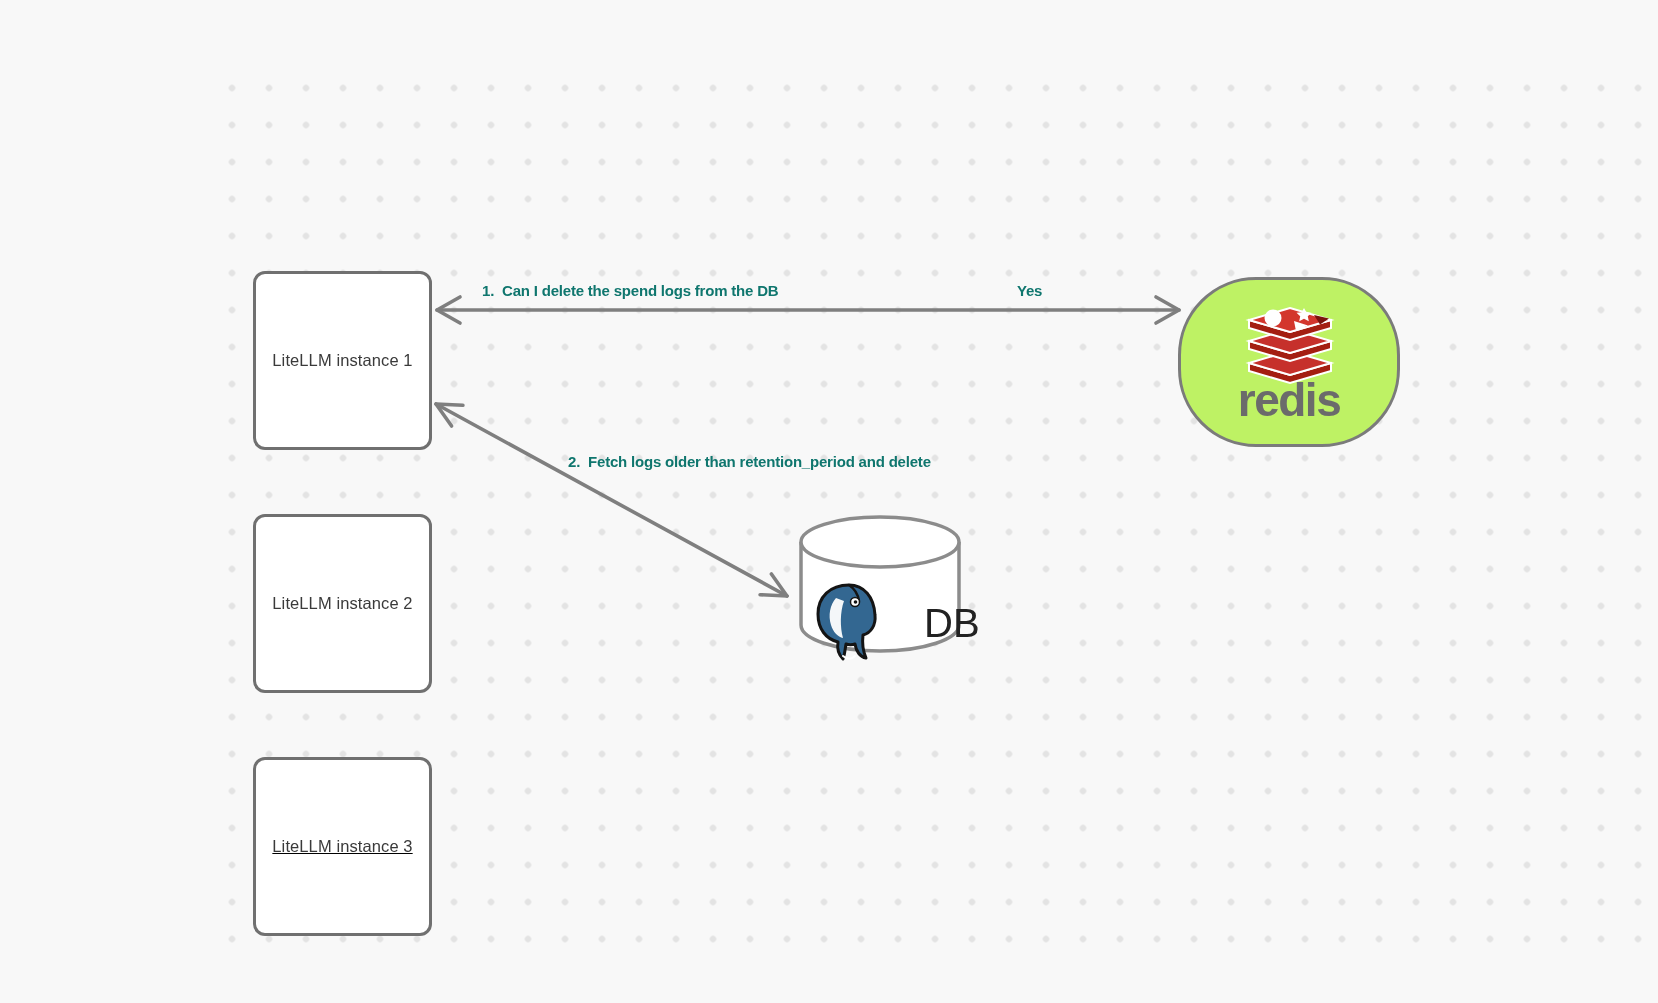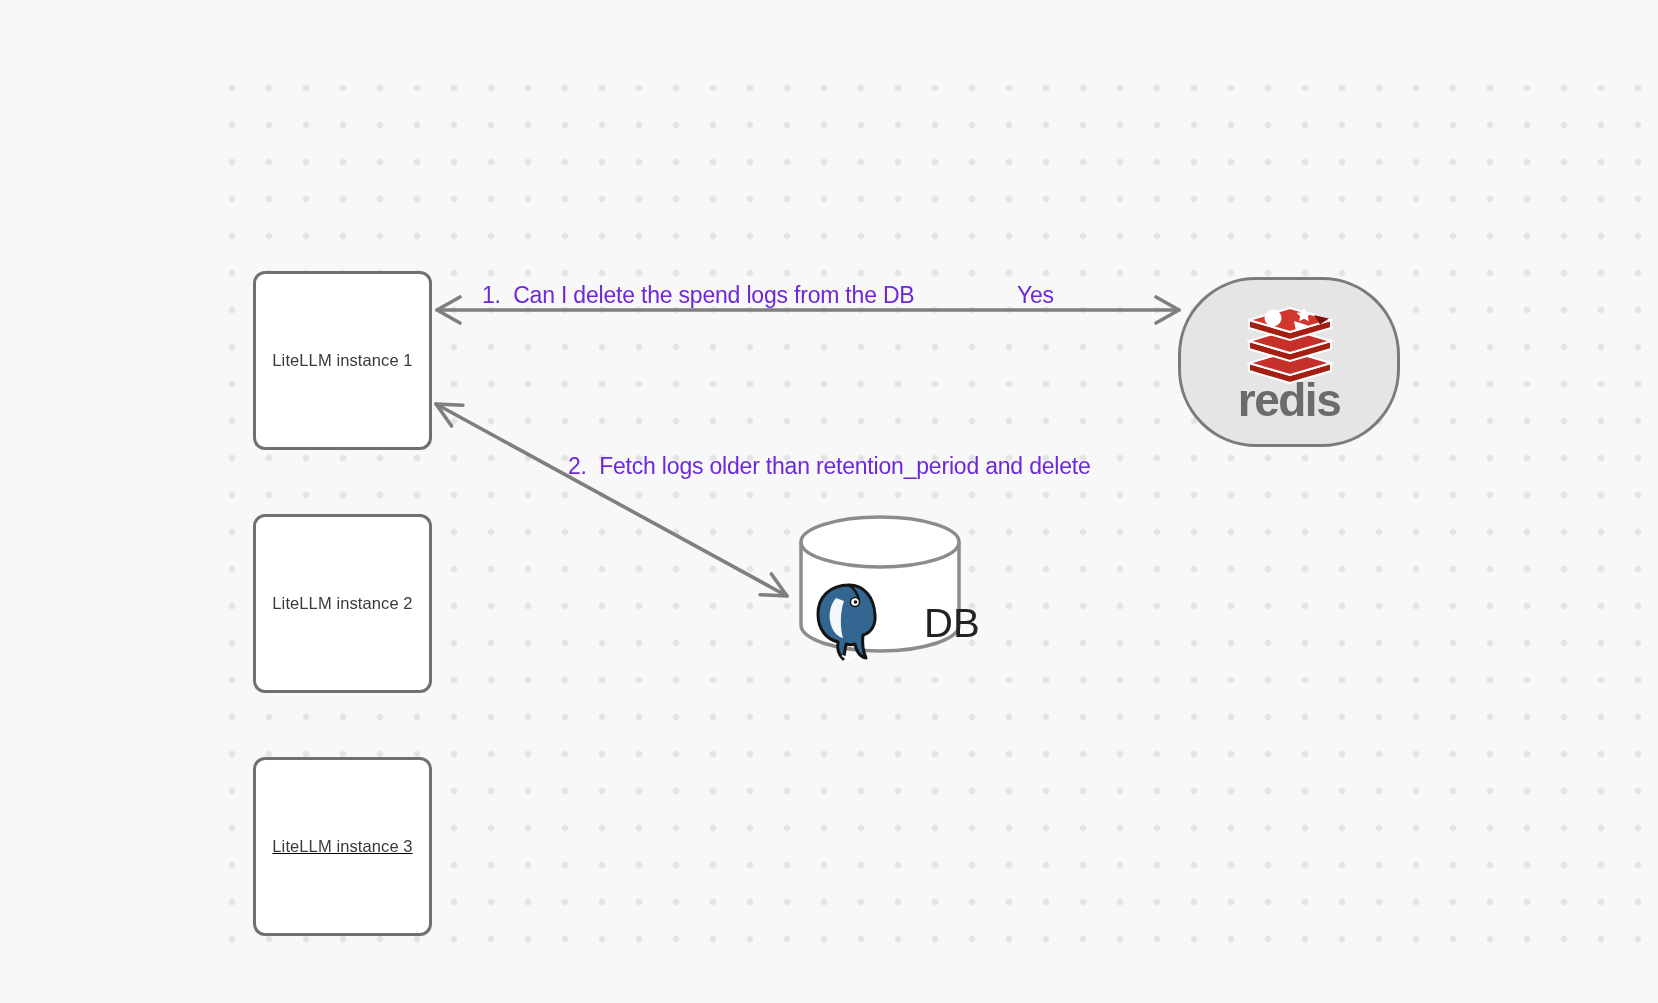--- a/index.html
+++ b/index.html
@@ -21,37 +21,37 @@
     box-sizing:border-box;
     display:flex;align-items:center;justify-content:center;
   }
   .inst-box .lbl{
     font-size:16.5px;color:#3a3a3a;letter-spacing:0.1px;
   }
   #box1{top:271px;}
   #box2{top:514px;}
   #box3{top:757px;text-decoration:underline;}
   .edge-label{
-    position:absolute;font-weight:400;font-size:23px;color:#6d28d9;
+    position:absolute;font-weight:700;font-size:15px;color:#0f766e;
     white-space:pre;letter-spacing:-0.2px;
   }
   #edge1-label{left:482px;top:282px;}
   #edge1-answer{left:1017px;top:282px;text-align:center;}
   #edge2-label{left:568px;top:453px;}
   .arrow-overlay{
     position:absolute;left:0;top:0;width:1658px;height:1003px;
     pointer-events:none;
   }
   .arrow-overlay path{
     stroke:#7f7f7f;stroke-width:3.6;fill:none;
     stroke-linecap:round;stroke-linejoin:round;
   }
   .redis-node{
     position:absolute;left:1178px;top:277px;width:222px;height:170px;
-    background:#e5e5e5;border:3.5px solid #7b7b7b;border-radius:78px;
+    background:#bef264;border:3.5px solid #7b7b7b;border-radius:78px;
     box-sizing:border-box;
   }
   .redis-logo{
     position:absolute;left:64px;top:27px;width:90px;height:78px;
   }
   .redis-word{
     position:absolute;left:0;top:93px;width:100%;text-align:center;
     font-weight:700;font-size:46px;color:#6b6b6b;letter-spacing:-1.5px;
   }
   .db-cyl{

